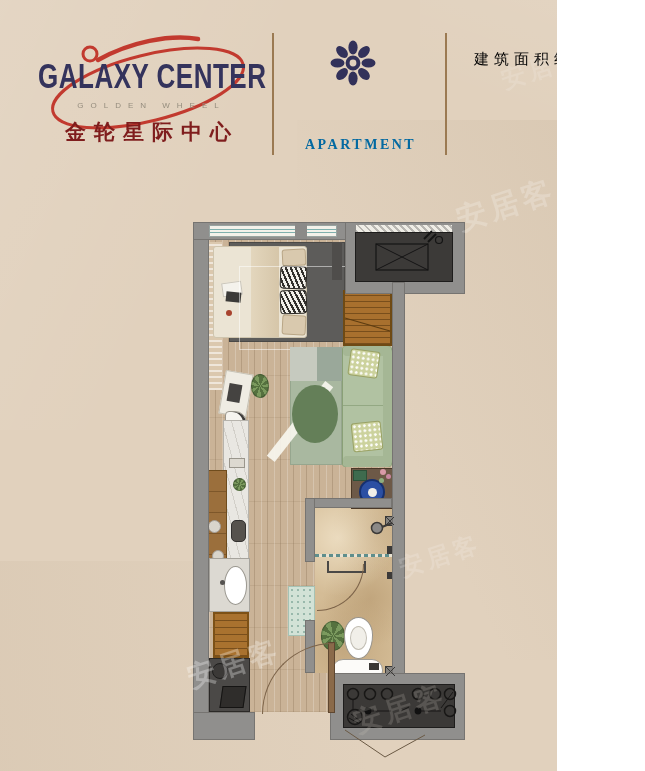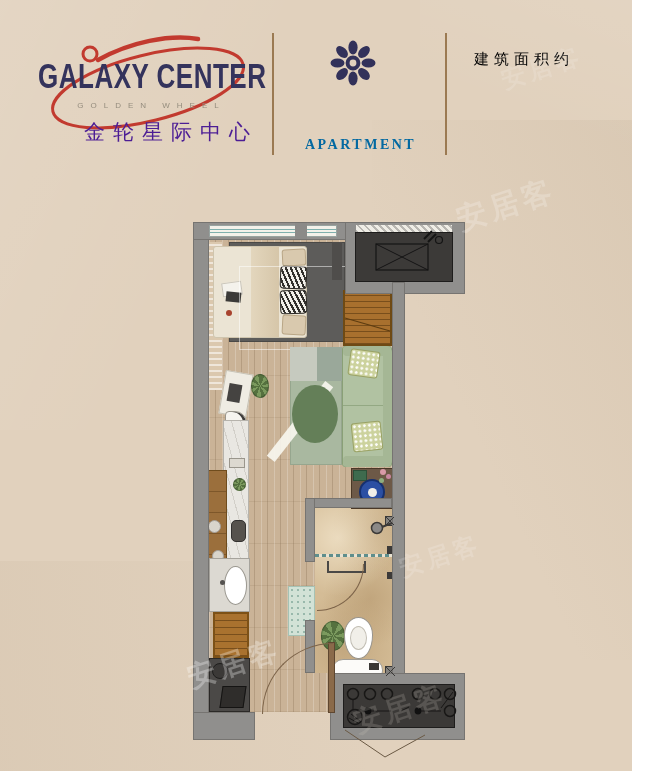--- a/index.html
+++ b/index.html
@@ -1,34 +1,34 @@
 <!DOCTYPE html>
 <html><head>
 <meta charset="utf-8">
 <style>
   html,body{margin:0;padding:0;}
-  .page{position:relative;width:632px;height:771px;background:#e1d1bd;overflow:hidden;
+  .page{position:relative;width:557px;height:771px;background:#e1d1bd;overflow:hidden;
         font-family:"Liberation Sans", sans-serif;}
   .abs{position:absolute;}
   
   .facet{position:absolute;pointer-events:none;}
   .facet.f1{left:0;top:0;width:360px;height:430px;background:linear-gradient(115deg, rgba(255,255,255,.10), rgba(255,255,255,0) 55%);}
   .facet.f2{right:0;top:120px;width:260px;height:540px;background:linear-gradient(245deg, rgba(168,146,116,.12), rgba(168,146,116,0) 60%);}
   .facet.f3{left:0;bottom:0;width:645px;height:210px;background:linear-gradient(80deg, rgba(168,146,116,.10), rgba(168,146,116,0) 55%);}
   .facet.f4{left:420px;top:0;width:225px;height:190px;background:linear-gradient(200deg, rgba(255,255,255,.08), rgba(255,255,255,0) 60%);}
 
   
   .logo-block{left:38px;top:30px;width:220px;height:126px;}
   .logo-title{position:absolute;left:0;top:26px;width:220px;text-align:center;
       font-size:26px;font-weight:bold;letter-spacing:.5px;color:#34335c;
       transform:scaleY(1.32);transform-origin:top;white-space:nowrap;}
   .logo-sub{position:absolute;left:0;top:71px;width:220px;text-align:center;
       font-size:8px;letter-spacing:7px;color:#958d7e;padding-left:7px;box-sizing:border-box;}
-  .logo-cn{position:absolute;left:0;top:88px;width:220px;text-align:right;
-      font-size:21px;font-weight:400;letter-spacing:8px;color:#4c1d95;padding-left:8px;box-sizing:border-box;white-space:nowrap;}
+  .logo-cn{position:absolute;left:0;top:88px;width:220px;text-align:center;
+      font-size:21px;font-weight:700;letter-spacing:8px;color:#7f1d1d;padding-left:8px;box-sizing:border-box;white-space:nowrap;}
   .divider{width:2px;height:122px;top:33px;background:#9b7a52;}
   .div1{left:272px;} .div2{left:445px;}
   .apt-block{left:305px;top:33px;width:96px;height:122px;}
   .apt-flower{position:absolute;left:22px;top:4px;}
   .apt-label{position:absolute;left:0;bottom:2px;width:96px;text-align:center;
       font-family:"Liberation Serif", serif;font-size:14px;font-weight:600;
       letter-spacing:2.5px;color:#0369a1;}
   .area-block{left:462px;top:40px;width:160px;height:115px;color:#000000;}
   .area-label{position:absolute;left:12px;top:10px;font-size:15px;letter-spacing:5px;white-space:nowrap;}
   .area-row{position:absolute;left:10px;top:24px;white-space:nowrap;}

